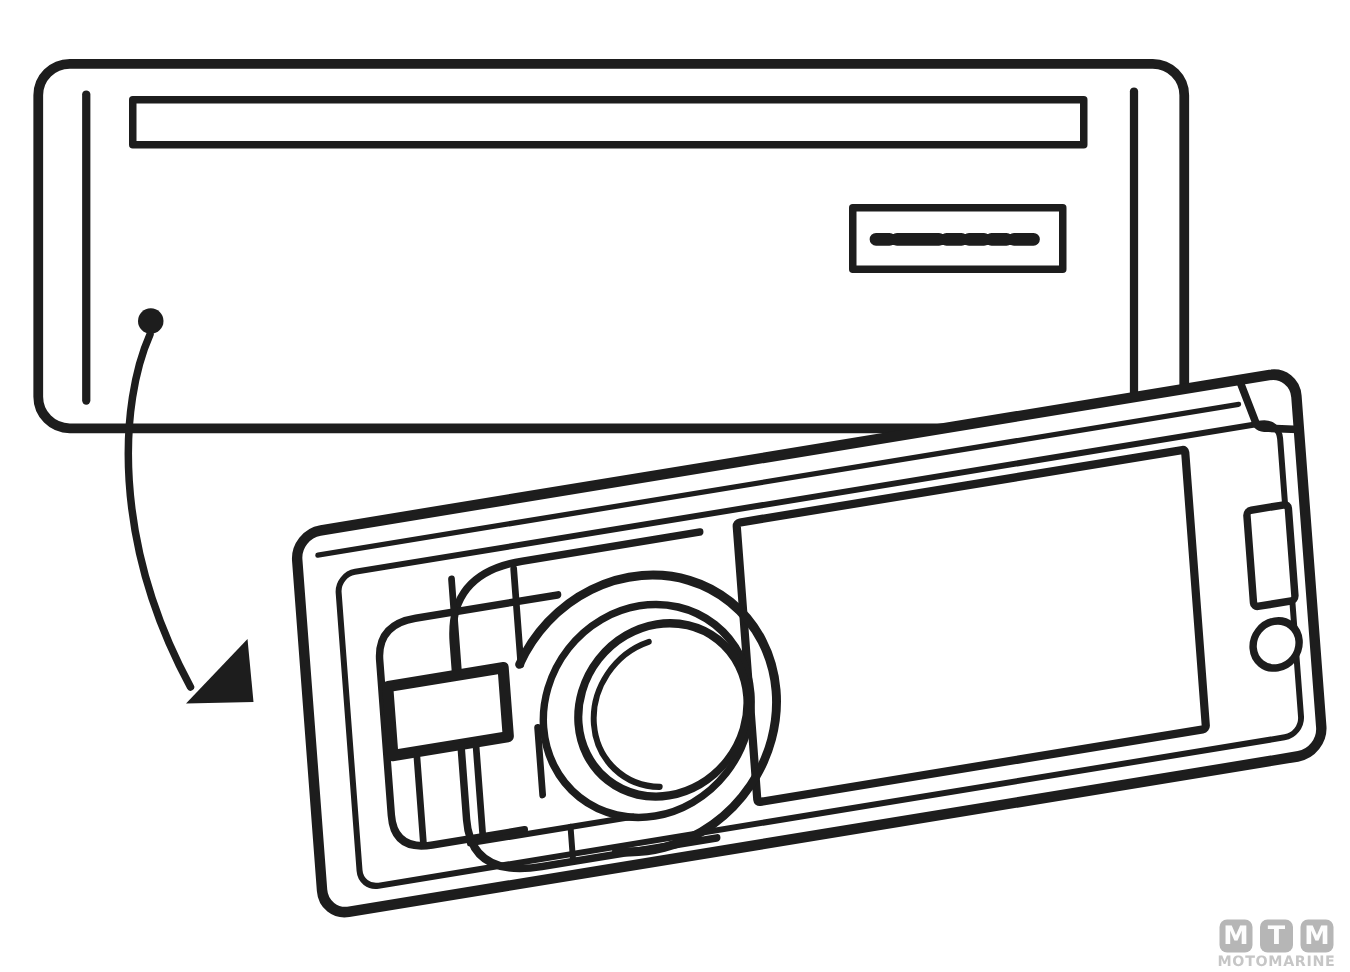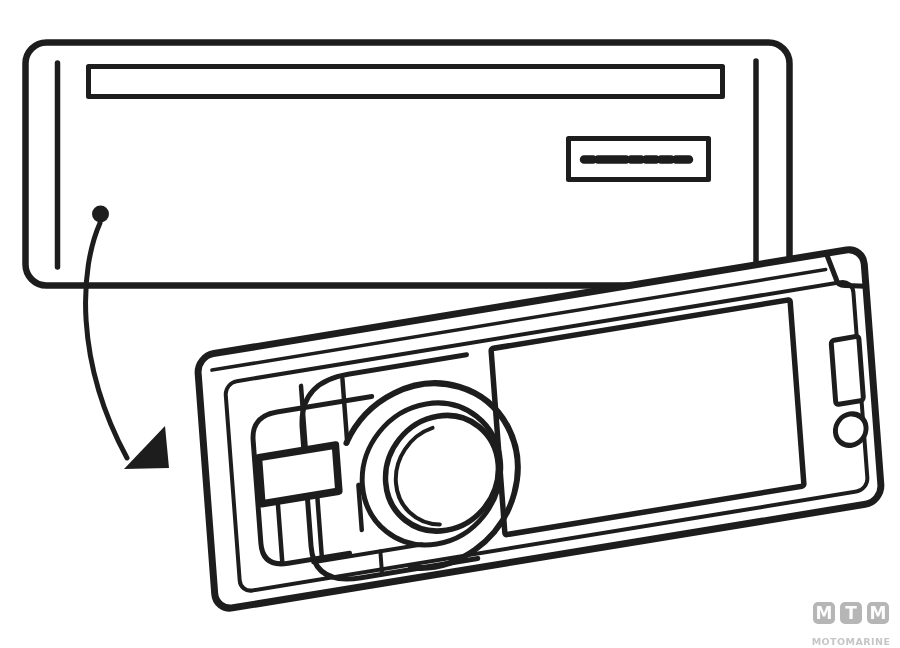--- a/index.html
+++ b/index.html
@@ -5,21 +5,21 @@
   html,body{margin:0;padding:0;width:900px;height:648px;background:#ffffff;overflow:hidden}
   .canvas{position:relative;width:900px;height:648px;background:#ffffff;font-family:"DejaVu Sans",sans-serif}
   svg{position:absolute;left:0;top:0}
   .s{fill:none;stroke:currentColor;stroke-linecap:round;stroke-linejoin:round}
   .sf{fill:#ffffff;stroke:currentColor;stroke-linejoin:round}
   .f{fill:currentColor;stroke:none}
   .watermark{position:absolute;right:2px;bottom:1px;width:94px;text-align:center;user-select:none}
   .badges{display:flex;justify-content:center;gap:5px}
   .badge{display:block;width:22px;height:22px;border-radius:5px;background:#b6b6b6;color:#fdfdfd;
          font-size:17px;font-weight:bold;line-height:22px;text-align:center}
-  .wm-sub{margin-top:12px;font-size:9.5px;font-weight:bold;letter-spacing:0.45px;color:#c6c6c6}
+  .wm-sub{margin-top:1px;font-size:9.5px;font-weight:bold;letter-spacing:0.45px;color:#c6c6c6}
 </style>
 </head>
 <body>
 
 <div class="canvas">
   <svg width="900" height="648" viewBox="0 0 900 648" color="#1d1d1d">
 
     <g>
       <rect class="sf" x="25.5" y="42.5" width="764" height="243" rx="21" stroke-width="6.5"></rect>
       <path class="s" d="M 57.5 63 V 267" stroke-width="5.5"></path>

